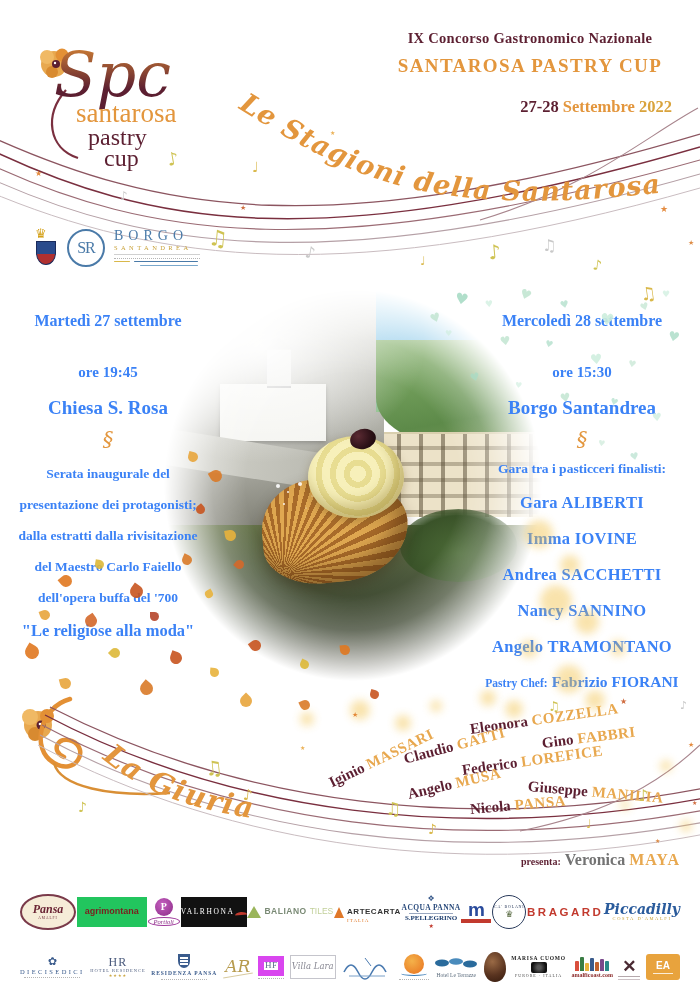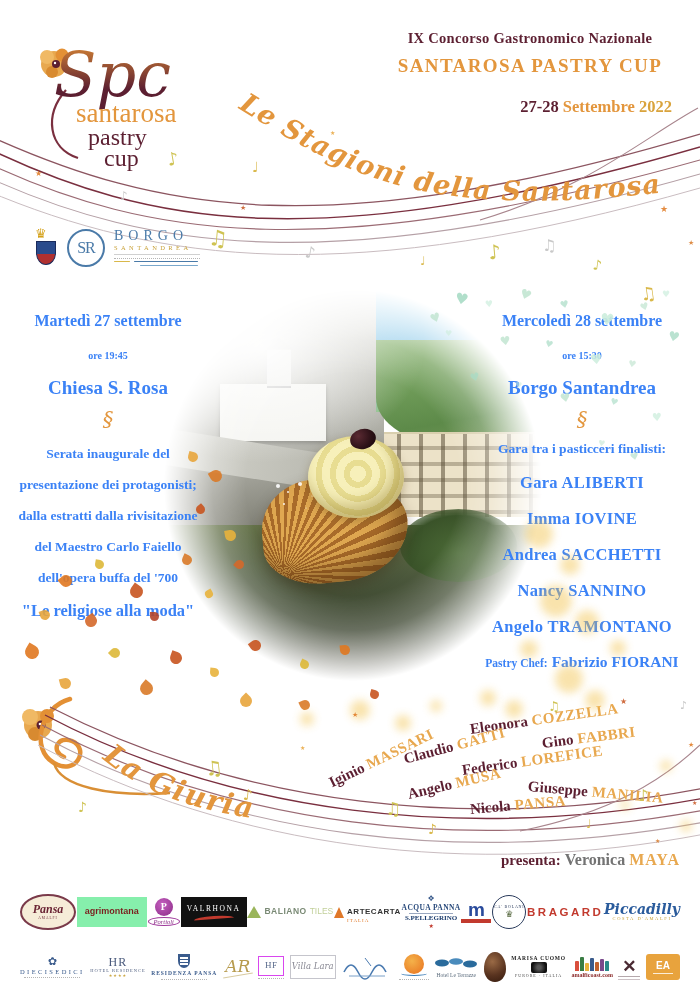--- a/index.html
+++ b/index.html
@@ -69,54 +69,54 @@
   .p-cherry{left:92px;top:-3px;width:26px;height:20px;border-radius:50%;transform:rotate(-14deg);
             background:radial-gradient(circle at 35% 30%,#5a2a32 0%,#2a1016 60%,#14060a 100%)}
   .p-sugar{left:18px;top:52px;width:4px;height:4px;border-radius:50%;background:#fff;opacity:.9;
            box-shadow:10px 6px 0 -1px #fff,22px -2px 0 0 #fff,34px 10px 0 -1.5px #fff,6px 18px 0 -1px #fff,46px 2px 0 -2px #fff,28px 22px 0 -1.5px #fff}
 
   
   .evcol{position:absolute;text-align:center;color:#3b82f6}
   .ev-left{left:4px;top:312px;width:208px}
   .ev-right{left:472px;top:312px;width:220px}
   .ev-day{font-size:16px;font-weight:bold}
-  .ev-time{font-size:10px;font-weight:bold;margin-top:20px}
+  .ev-time{font-size:15px;font-weight:bold;margin-top:34px}
   .ev-place{font-size:19px;font-weight:bold;margin-top:16px}
   .orn{display:block;margin-top:8px;color:#e3963d;font-size:21px;font-family:"DejaVu Serif",serif;font-style:italic}
   .orn::before{content:"§"}
   .ev-lines{margin-top:8px}
   .ev-lines .ln{margin-top:15px;font-weight:bold}
   .f14{font-size:13.5px}.f17{font-size:16.5px}
   .intro{font-size:13.5px;font-weight:bold;margin-top:10px}
   .finalist{font-size:16.5px;font-weight:bold;margin-top:16px;letter-spacing:.3px}
   .chef{margin-top:16px;font-weight:bold}
   .chef .cl{font-size:11.5px}.chef .cn{font-size:15.5px}
 
   
   .jname{position:absolute;white-space:nowrap;font-size:15px;font-weight:bold;transform-origin:left center}
   .jname .jf{color:#5c1f31}
   .jname .jl{color:#e8a84f;margin-left:4px;letter-spacing:.5px}
   .presents{position:absolute;left:500px;top:851px;width:180px;text-align:right;white-space:nowrap}
-  .presents .pr-l{font-size:15px;color:#5c1f31;font-weight:bold}
+  .presents .pr-l{font-size:10px;color:#5c1f31;font-weight:bold}
   .presents .pr-f{font-size:16px;color:#737373;font-weight:bold}
   .presents .pr-m{font-size:16px;color:#e8a84f;font-weight:bold;letter-spacing:1px}
 
   
   .sp-row{position:absolute;left:20px;width:660px;display:flex;align-items:center;justify-content:space-between}
   .row1{top:888px;height:48px}
   .row2{top:942px;height:50px}
   .sp{display:flex;flex-direction:column;align-items:center;justify-content:center;text-align:center;line-height:1.1}
   .pansa-oval{width:56px;height:36px;border:2px solid #7a3a4a;border-radius:50%;background:#f6ecd8;display:flex;flex-direction:column;align-items:center;justify-content:center}
   .pansa-name{font-style:italic;font-size:12px;color:#6b2535;font-weight:bold}
   .pansa-sub{font-size:3.5px;letter-spacing:1px;color:#6b2535}
-  .agri-box{width:70px;height:30px;background:#86efac;display:flex;align-items:center;justify-content:center}
+  .agri-box{width:70px;height:30px;background:#22c55e;display:flex;align-items:center;justify-content:center}
   .agri-box span{font-size:9px;font-weight:bold;color:#7a1f1f;font-family:"Liberation Sans",sans-serif}
   .port-circle{width:18px;height:18px;border-radius:50%;background:radial-gradient(circle at 40% 35%,#c560c0,#8a2a86);color:#fff;font-size:10px;font-weight:bold;display:flex;align-items:center;justify-content:center}
   .port-name{margin-top:1px;border:1px solid #a03a9c;border-radius:50%;padding:0 5px;font-size:6.5px;font-style:italic;color:#8a2a86}
-  .val-box{width:66px;height:30px;background:#111;display:flex;flex-direction:column;align-items:center;justify-content:center}
+  .val-box{width:66px;height:30px;background:#111;display:flex;flex-direction:row;align-items:center;justify-content:center}
   .val-box span{color:#fff;font-size:7.5px;letter-spacing:1.6px}
   .val-swoosh{display:block;width:40px;height:3px;background:#c23a2e;border-radius:50% 50% 50% 50%/100% 100% 0 0;transform:rotate(-4deg);margin-top:2px}
   .bal{flex-direction:row;gap:3px;align-items:center}
   .bal-tri{width:0;height:0;border-left:7px solid transparent;border-right:7px solid transparent;border-bottom:12px solid #9ab55a}
   .bal-a{font-size:8.5px;color:#7a8a75;font-weight:bold;letter-spacing:.5px;font-family:"Liberation Sans",sans-serif}
   .bal-b{font-size:8.5px;color:#c2d09a;font-family:"Liberation Sans",sans-serif}
   .arte{flex-direction:row;gap:3px}
   .arte-ico{width:0;height:0;border-left:5px solid transparent;border-right:5px solid transparent;border-bottom:11px solid #e07828}
   .arte-a{font-size:8px;font-weight:bold;color:#333;letter-spacing:.5px;font-family:"Liberation Sans",sans-serif}
   .arte-b{display:block;font-size:5px;color:#e07828;letter-spacing:1px;text-align:left}
@@ -138,21 +138,21 @@
   .dsd-s{width:56px;border-top:1px dotted #b5b5b5;margin-top:2px}
   .hr-t{font-size:12px;color:#4a5a7c;letter-spacing:1px;line-height:1}
   .hr-s{font-size:4.5px;letter-spacing:1px;color:#4a5a7c;margin-top:1px}
   .hr-st{font-size:4px;color:#c9a23a;letter-spacing:1px}
   .rp-shield{width:12px;height:14px;background:#3a5b8c;border-radius:0 0 50% 50%;position:relative}
   .rp-shield::after{content:"";position:absolute;left:2px;top:3px;width:8px;height:1.5px;background:#fff;box-shadow:0 3px 0 #fff,0 6px 0 #fff}
   .rp-t{font-size:5.5px;font-weight:bold;letter-spacing:1px;color:#3a5b8c;margin-top:2px}
   .rp-s{width:46px;border-top:1px dotted #b5b5b5;margin-top:2px}
   .ar-t{font-size:17px;font-style:italic;color:#b79b4e;font-family:"DejaVu Serif",serif;line-height:1}
   .ar-s{width:30px;border-top:1px solid #d8cba0;transform:rotate(-10deg)}
-  .hf-box{width:26px;height:20px;border:1px solid #d946ef;display:flex;align-items:center;justify-content:center}
+  .hf-box{width:26px;height:20px;border:6px solid #d946ef;display:flex;align-items:center;justify-content:center}
   .hf-box span{font-size:9px;color:#5a6b8c;letter-spacing:.5px}
   .hf-s{width:26px;border-top:1px dotted #b5b5b5;margin-top:2px}
   .vl-box{width:46px;height:24px;border:1px solid #c5c5cc;display:flex;align-items:center;justify-content:center}
   .vl-box span{font-size:8.5px;font-style:italic;color:#8a8a95;font-family:"DejaVu Serif",serif}
   .sun-ico{width:20px;height:20px;border-radius:50%;background:radial-gradient(circle at 40% 35%,#f4b24a,#e8701e)}
   .sun-wave{width:26px;height:5px;border-bottom:1.6px solid #3a7bb5;border-radius:50%;margin-top:-3px}
   .sun-s{width:30px;border-top:1px dotted #b5b5b5;margin-top:3px}
   .lt-t{font-size:5.5px;color:#5a6b7c;margin-top:2px}
   .egg{width:22px;height:30px;border-radius:50%/58% 58% 44% 44%;background:radial-gradient(circle at 38% 32%,#9a6a45,#5a3420 55%,#341a0e)}
   .mc-t{font-size:5.5px;letter-spacing:.8px;color:#222;font-weight:bold}

